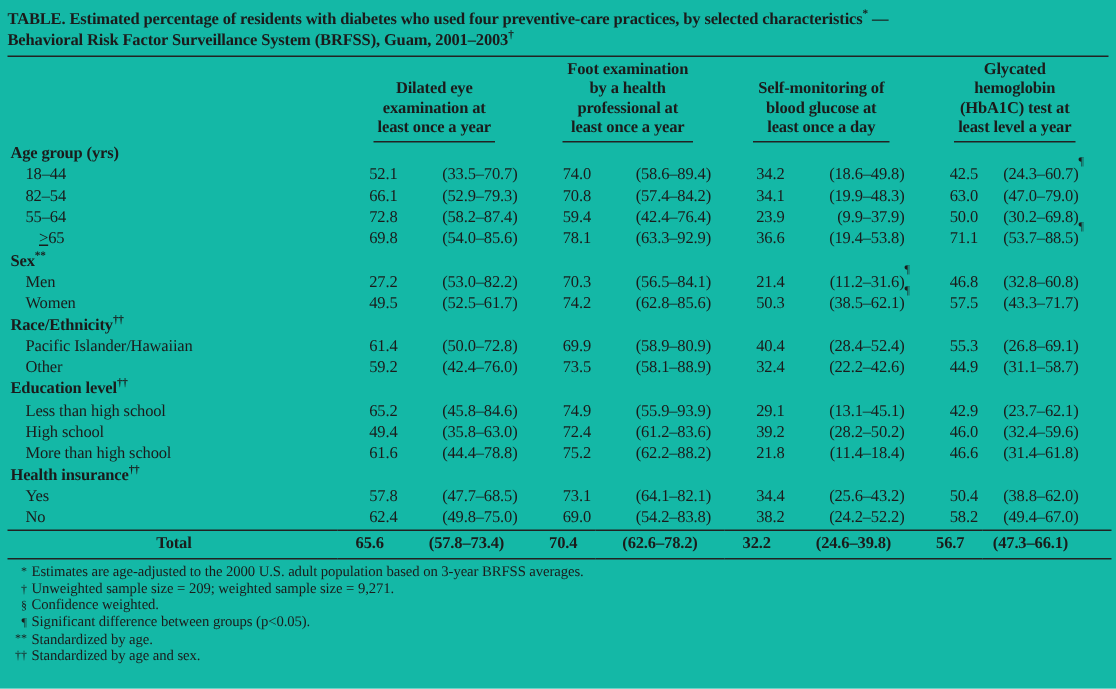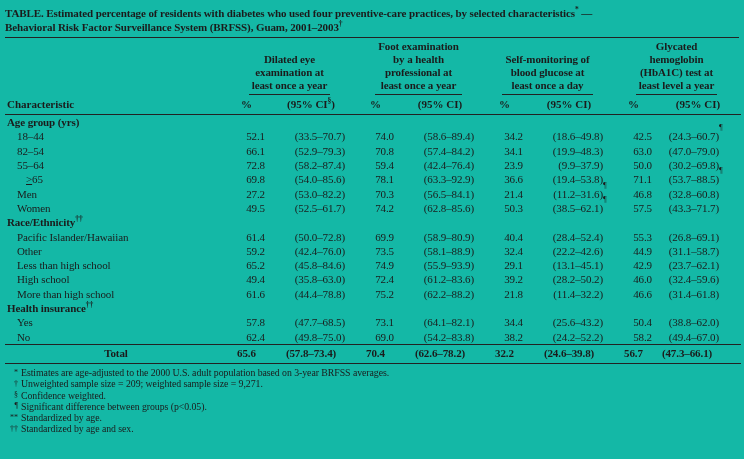--- a/index.html
+++ b/index.html
@@ -80,31 +80,20 @@
         <col class="c-ci">
     </colgroup>
     <thead>
       <tr class="group-row">
         <th></th>
       <th colspan="2"><div class="group-inner"><div>Dilated eye</div><div>examination at</div><div>least once a year</div></div></th>
           <th colspan="2"><div class="group-inner"><div>Foot examination</div><div>by a health</div><div>professional at</div><div>least once a year</div></div></th>
           <th colspan="2"><div class="group-inner"><div>Self-monitoring of</div><div>blood glucose at</div><div>least once a day</div></div></th>
           <th colspan="2"><div class="group-inner"><div>Glycated</div><div>hemoglobin</div><div>(HbA1C) test at</div><div>least level a year</div></div></th>
         </tr>
-      <tr class="sub-row">
-        <th class="char-h">Characteristic</th>
-      <th class="pct-h">%</th>
-          <th class="ci-h"><span>(95% CI</span><sup>§</sup><span>)</span></th>
-          <th class="pct-h">%</th>
-          <th class="ci-h"><span>(95% CI)</span></th>
-          <th class="pct-h">%</th>
-          <th class="ci-h"><span>(95% CI)</span></th>
-          <th class="pct-h">%</th>
-          <th class="ci-h"><span>(95% CI)</span></th>
-        </tr>
     </thead>
     <tbody>
         <tr>
           <td class="section-label" colspan="9"><span>Age group (yrs)</span></td>
         </tr>
         <tr>
           <td class="row-label indent1"><span>18–44</span></td>
           <td class="pct"><span class="cival">52.1</span></td>
           <td class="ci"><span class="cival">(33.5–70.7)</span></td>
           <td class="pct"><span class="cival">74.0</span></td>
@@ -141,20 +130,23 @@
           <td class="pct"><span class="cival">69.8</span></td>
           <td class="ci"><span class="cival">(54.0–85.6)</span></td>
           <td class="pct"><span class="cival">78.1</span></td>
           <td class="ci"><span class="cival">(63.3–92.9)</span></td>
           <td class="pct"><span class="cival">36.6</span></td>
           <td class="ci"><span class="cival">(19.4–53.8)</span></td>
           <td class="pct"><span class="cival">71.1</span></td>
           <td class="ci"><span class="cival"><span>(53.7–88.5)</span><sup>¶</sup></span></td>
         </tr>
         <tr>
+          <td class="section-label" colspan="9"><span>Sex</span><sup>**</sup></td>
+        </tr>
+        <tr>
           <td class="row-label indent1"><span>Men</span></td>
           <td class="pct"><span class="cival">27.2</span></td>
           <td class="ci"><span class="cival">(53.0–82.2)</span></td>
           <td class="pct"><span class="cival">70.3</span></td>
           <td class="ci"><span class="cival">(56.5–84.1)</span></td>
           <td class="pct"><span class="cival">21.4</span></td>
           <td class="ci"><span class="cival"><span>(11.2–31.6)</span><sup>¶</sup></span></td>
           <td class="pct"><span class="cival">46.8</span></td>
           <td class="ci"><span class="cival">(32.8–60.8)</span></td>
         </tr>
@@ -188,20 +180,23 @@
           <td class="pct"><span class="cival">59.2</span></td>
           <td class="ci"><span class="cival">(42.4–76.0)</span></td>
           <td class="pct"><span class="cival">73.5</span></td>
           <td class="ci"><span class="cival">(58.1–88.9)</span></td>
           <td class="pct"><span class="cival">32.4</span></td>
           <td class="ci"><span class="cival">(22.2–42.6)</span></td>
           <td class="pct"><span class="cival">44.9</span></td>
           <td class="ci"><span class="cival">(31.1–58.7)</span></td>
         </tr>
         <tr>
+          <td class="section-label" colspan="9"><span>Education level</span><sup>††</sup></td>
+        </tr>
+        <tr>
           <td class="row-label indent1"><span>Less than high school</span></td>
           <td class="pct"><span class="cival">65.2</span></td>
           <td class="ci"><span class="cival">(45.8–84.6)</span></td>
           <td class="pct"><span class="cival">74.9</span></td>
           <td class="ci"><span class="cival">(55.9–93.9)</span></td>
           <td class="pct"><span class="cival">29.1</span></td>
           <td class="ci"><span class="cival">(13.1–45.1)</span></td>
           <td class="pct"><span class="cival">42.9</span></td>
           <td class="ci"><span class="cival">(23.7–62.1)</span></td>
         </tr>
@@ -216,21 +211,21 @@
           <td class="pct"><span class="cival">46.0</span></td>
           <td class="ci"><span class="cival">(32.4–59.6)</span></td>
         </tr>
         <tr>
           <td class="row-label indent1"><span>More than high school</span></td>
           <td class="pct"><span class="cival">61.6</span></td>
           <td class="ci"><span class="cival">(44.4–78.8)</span></td>
           <td class="pct"><span class="cival">75.2</span></td>
           <td class="ci"><span class="cival">(62.2–88.2)</span></td>
           <td class="pct"><span class="cival">21.8</span></td>
-          <td class="ci"><span class="cival">(11.4–32.2)</span></td>
+          <td class="ci"><span class="cival">(11.4–18.4)</span></td>
           <td class="pct"><span class="cival">46.6</span></td>
           <td class="ci"><span class="cival">(31.4–61.8)</span></td>
         </tr>
         <tr>
           <td class="section-label" colspan="9"><span>Health insurance</span><sup>††</sup></td>
         </tr>
         <tr>
           <td class="row-label indent1"><span>Yes</span></td>
           <td class="pct"><span class="cival">57.8</span></td>
           <td class="ci"><span class="cival">(47.7–68.5)</span></td>

